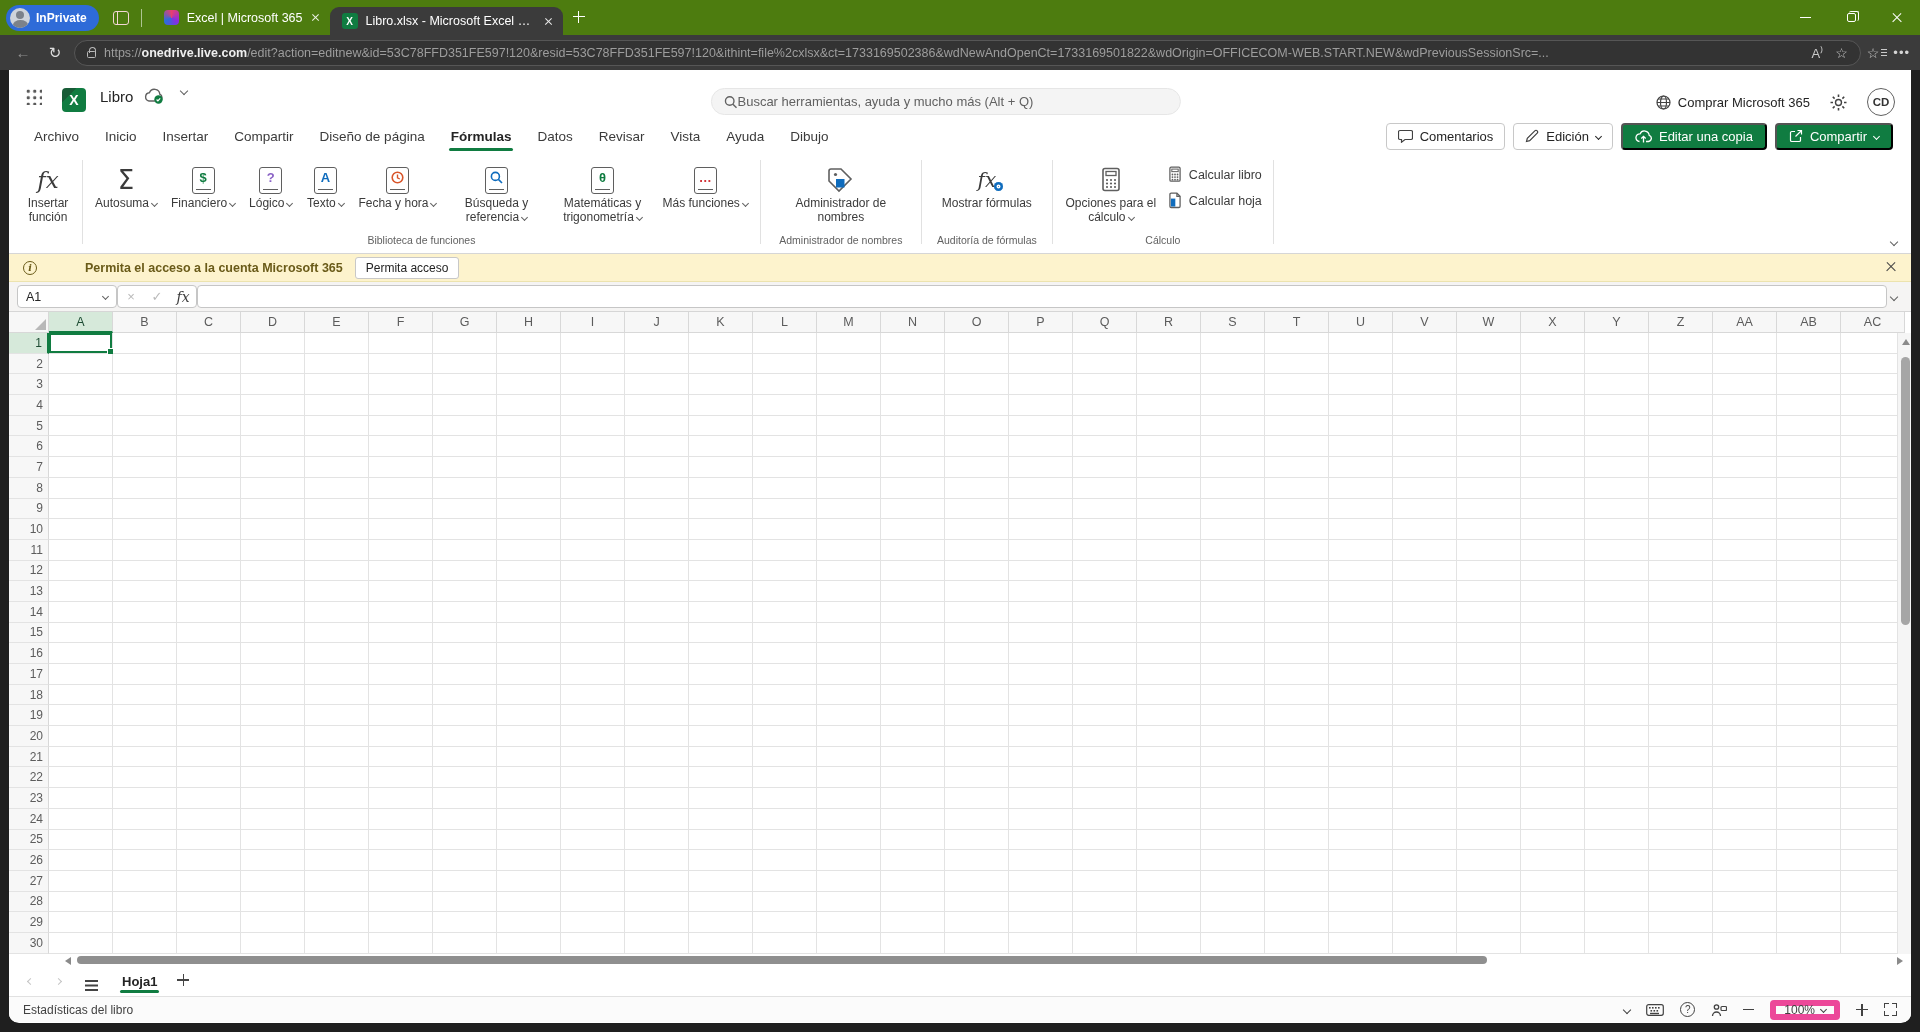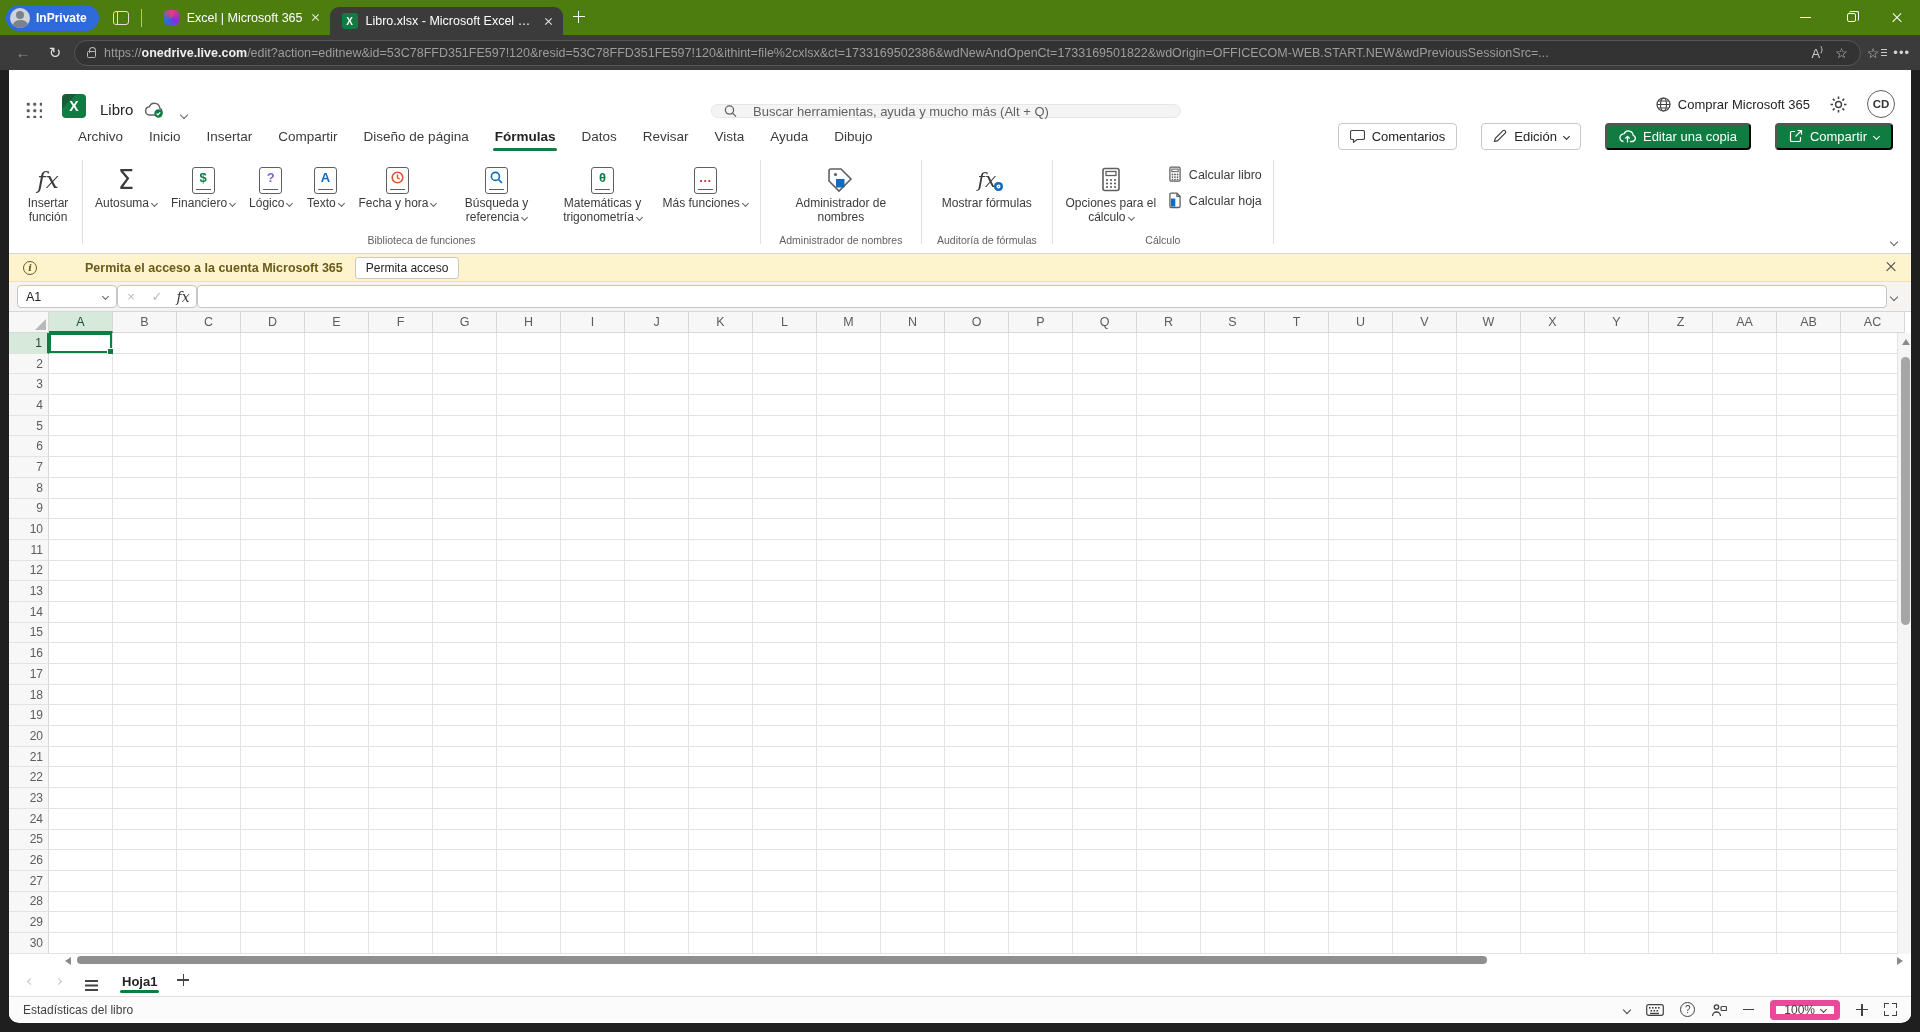--- a/index.html
+++ b/index.html
@@ -56,41 +56,41 @@
   .addr-right { display:flex; align-items:center; gap:12px; color:#c9c9c9; font-size:13px; flex:none; }
   .star { font-size:14px; color:#c9c9c9; }
   .favlist { position:relative; color:#c9c9c9; font-size:14px; padding-right:8px; }
   .favlist::after { content:""; position:absolute; right:0; top:4px; width:6px; height:1.3px; background:#c9c9c9; box-shadow:0 3px 0 #c9c9c9, 0 6px 0 #c9c9c9; }
   .dots3 { color:#d5d5d5; letter-spacing:1px; font-size:13px; }
 
   
   .page { margin:0 9px 9px; height:953px; background:#ffffff; border-radius:0 0 10px 10px; overflow:hidden; display:flex; flex-direction:column; }
 
   
-  .app-header { height:48px; display:flex; align-items:flex-end; padding:0 16px; position:relative; background:#fff; }
+  .app-header { height:48px; display:flex; align-items:flex-start; padding:18px 16px; position:relative; background:#fff; }
   .waffle { width:17px; height:17px; background:radial-gradient(circle,#5a5a5a 1.7px,transparent 1.9px); background-size:6.5px 6.5px; margin-right:20px; }
   .excel-logo { width:24px; height:24px; border-radius:4px; background:linear-gradient(135deg,#185c37 0 30%,#107c41 30%); color:#fff; font-weight:700; font-size:14px; display:flex; align-items:center; justify-content:center; margin-right:14px; }
   .excel-logo::before { content:"X"; }
   .doc-title { font-size:15px; color:#242424; margin-right:10px; }
   .cloud-saved { position:relative; margin-right:16px; }
   .cloud-saved svg { display:block; }
   .title-chev { color:#616161; }
-  .search-pill { position:absolute; left:50%; transform:translateX(-53%); width:470px; height:14px; background:#f4f4f4; border:1px solid #e6e6e6; border-radius:15px; display:flex; align-items:center; padding:0 12px; gap:16px; }
+  .search-pill { position:absolute; left:50%; transform:translateX(-53%); width:470px; height:27px; background:#f4f4f4; border:1px solid #e6e6e6; border-radius:15px; display:flex; align-items:center; padding:0 12px; gap:0; }
   .search-pill input { border:none; outline:none; background:transparent; font-size:13px; color:#424242; width:100%; font-family:"Liberation Sans",sans-serif; }
   .search-pill input::placeholder { color:#616161; }
   .header-right { margin-left:auto; display:flex; align-items:center; gap:20px; }
   .buy { display:flex; align-items:center; gap:7px; font-size:13px; color:#242424; }
   .avatar { width:28px; height:28px; border-radius:50%; border:1.5px solid #616161; color:#333; font-size:11.5px; font-weight:700; display:flex; align-items:center; justify-content:center; }
 
   
-  .menubar { height:36px; display:flex; align-items:center; padding:0 12px; background:#fff;margin-left:44px; }
+  .menubar { height:36px; display:flex; align-items:center; padding:0 12px; background:#fff; }
   .menu-item { position:relative; padding:0 13px; font-size:13.5px; color:#3b3b3b; height:36px; display:flex; align-items:center; }
   .menu-item.active { font-weight:700; color:#242424; }
   .menu-item.active::after { content:""; position:absolute; left:11px; right:11px; bottom:3px; height:3px; border-radius:2px; background:#107c41; }
-  .menu-right { margin-left:auto; display:flex; align-items:center; gap:24px; padding-right:6px; }
+  .menu-right { margin-left:auto; display:flex; align-items:center; gap:8px; padding-right:6px; }
   .pill-btn { display:flex; align-items:center; gap:7px; height:27px; padding:0 11px; border:1px solid #c8c8c8; border-radius:4px; background:#fff; font-size:13px; color:#242424; }
   .green-btn { display:flex; align-items:center; gap:7px; height:27px; padding:0 12px; border-radius:4px; background:#107c41; font-size:13px; color:#fff; font-weight:400; }
 
   
   .ribbon { height:100px; background:#fff; border-bottom:1px solid #d6d6d6; display:flex; padding:4px 8px 0 10px; position:relative; }
   .rib-group { display:flex; flex-direction:column; height:92px; }
   .rib-buttons { display:flex; align-items:flex-start; flex:1; }
   .rib-grouplabel { text-align:center; font-size:10.5px; color:#616161; padding-bottom:4px; white-space:nowrap; }
   .rib-divider { width:1px; background:#e1e1e1; height:84px; margin:2px 5px 0; }
   .bigbtn { display:flex; flex-direction:column; align-items:center; padding:5px 7px 0; min-width:52px; }

